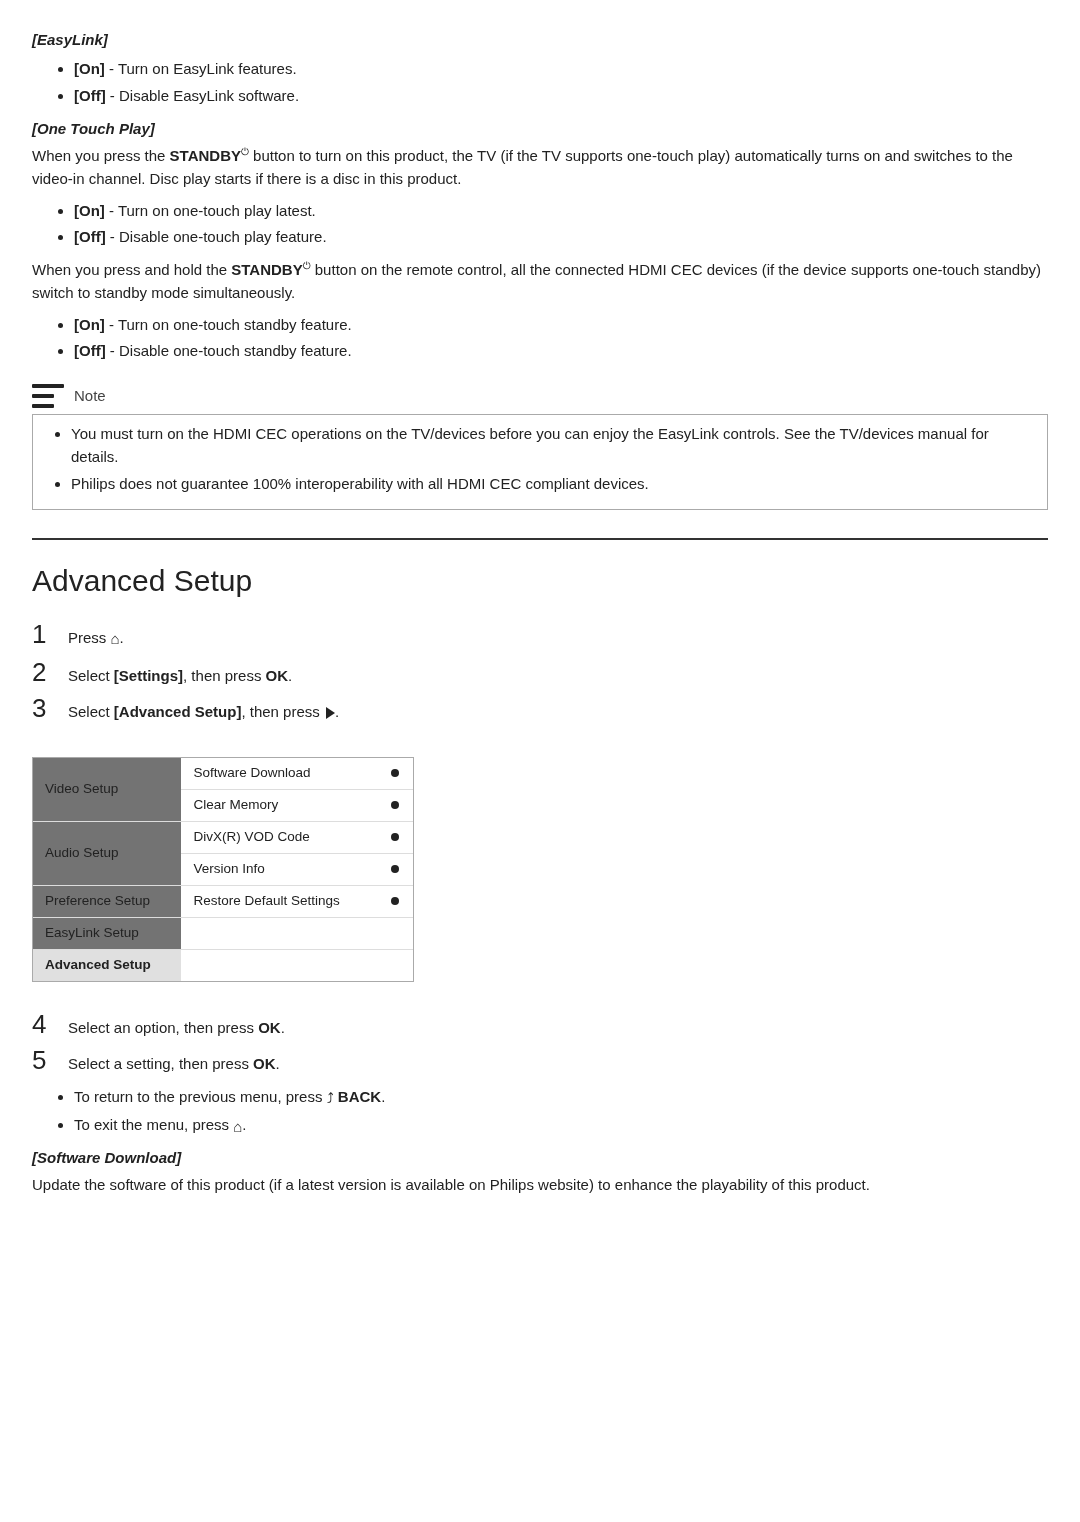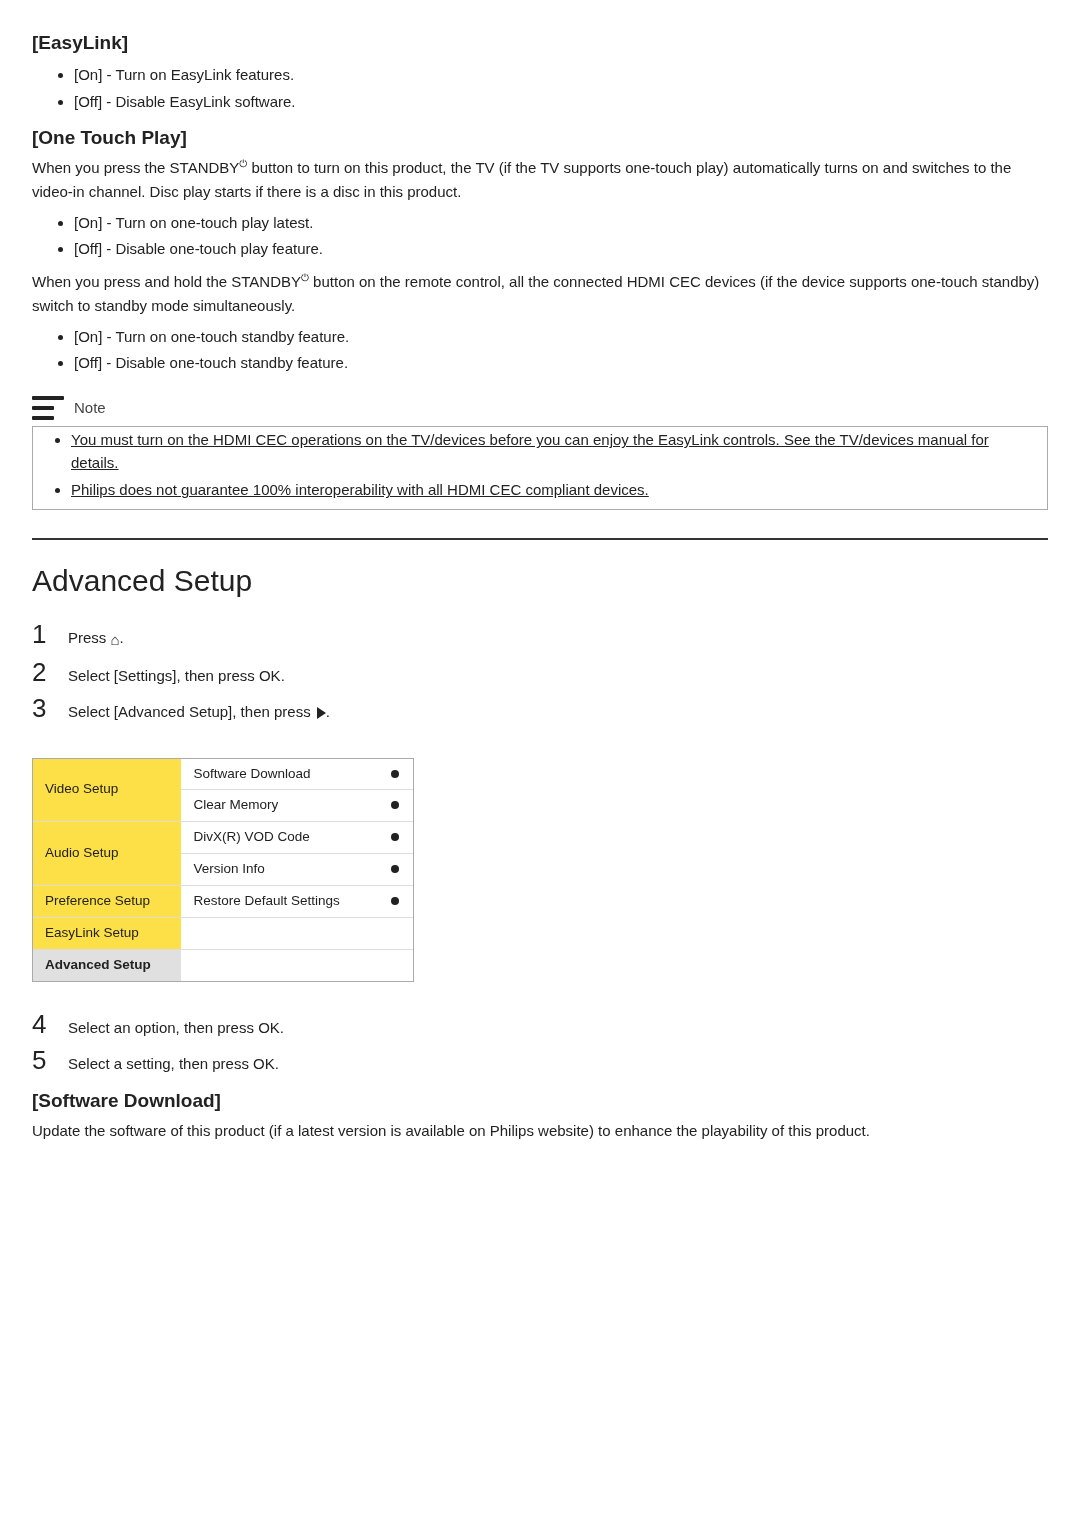--- a/index.html
+++ b/index.html
@@ -7,25 +7,26 @@
       font-family: Arial, Helvetica, sans-serif;
       font-size: 15px;
       color: #222;
       background: #fff;
       padding: 28px 32px;
       max-width: 1080px;
     }
     .section-content {
       line-height: 1.55;
     }
-    .bold { font-weight: normal; text-align: center; }
+    .bold { font-weight: bold; text-align: center; }
     .section-heading {
       font-weight: bold;
-      font-size: 19px;
+      font-size: 15px;
       margin-bottom: 4px;
+      font-style: italic;
     }
     .bullet-list {
       list-style: disc;
       padding-left: 42px;
       margin: 6px 0 10px 0;
     }
     .bullet-list li {
       margin-bottom: 3px;
     }
     .note-box-wrapper {
@@ -51,23 +52,22 @@
     }
     .note-icon span:first-child { width: 100%; }
     .note-icon span:nth-child(2) { width: 70%; }
     .note-icon span:nth-child(3) { width: 70%; }
     .note-label {
       font-size: 15px;
       color: #444;
     }
     .note-box {
       border: 1px solid #aaa;
-      padding: 2px 18px;
+      padding: 8px 18px;
       margin-top: 6px;
-      text-decoration: underline;
     }
     .note-box ul {
       list-style: disc;
       padding-left: 20px;
     }
     .note-box ul li {
       margin-bottom: 5px;
       line-height: 1.5;
     }
     .divider {
@@ -138,21 +138,21 @@
     }
     .menu-table tr:last-child {
       border-bottom: none;
     }
     .menu-col-left {
       font-size: 13.5px;
       color: #222;
       vertical-align: middle;
       min-width: 110px;
       border-right: 1px solid #ccc;
-      background: #fde047;
+      background: #737373;
     }
     .menu-col-left.active-row {
       background: #e0e0e0;
       font-weight: bold;
     }
     .menu-col-mid {
       min-width: 170px;
       vertical-align: middle;
     }
     .menu-col-right {
@@ -304,16 +304,20 @@
     <li>
       <span class="step-num">4</span>
       <span class="step-text">Select an option, then press <span class="bold">OK</span>.</span>
     </li>
     <li>
       <span class="step-num">5</span>
       <span class="step-text">Select a setting, then press <span class="bold">OK</span>.</span>
     </li>
   </ul>
 
+  <ul class="sub-bullets">
+    <li>To return to the previous menu, press <span class="back-icon" style="display:inline-block;vertical-align:middle;font-size:14px;">⤴</span> <span class="bold">BACK</span>.</li>
+    <li>To exit the menu, press <span class="home-icon">⌂</span>.</li>
+  </ul>
 
   <div class="section-heading">[Software Download]</div>
   <p>Update the software of this product (if a latest version is available on Philips website) to enhance the playability of this product.</p>
 </div>
 
 </body></html>

